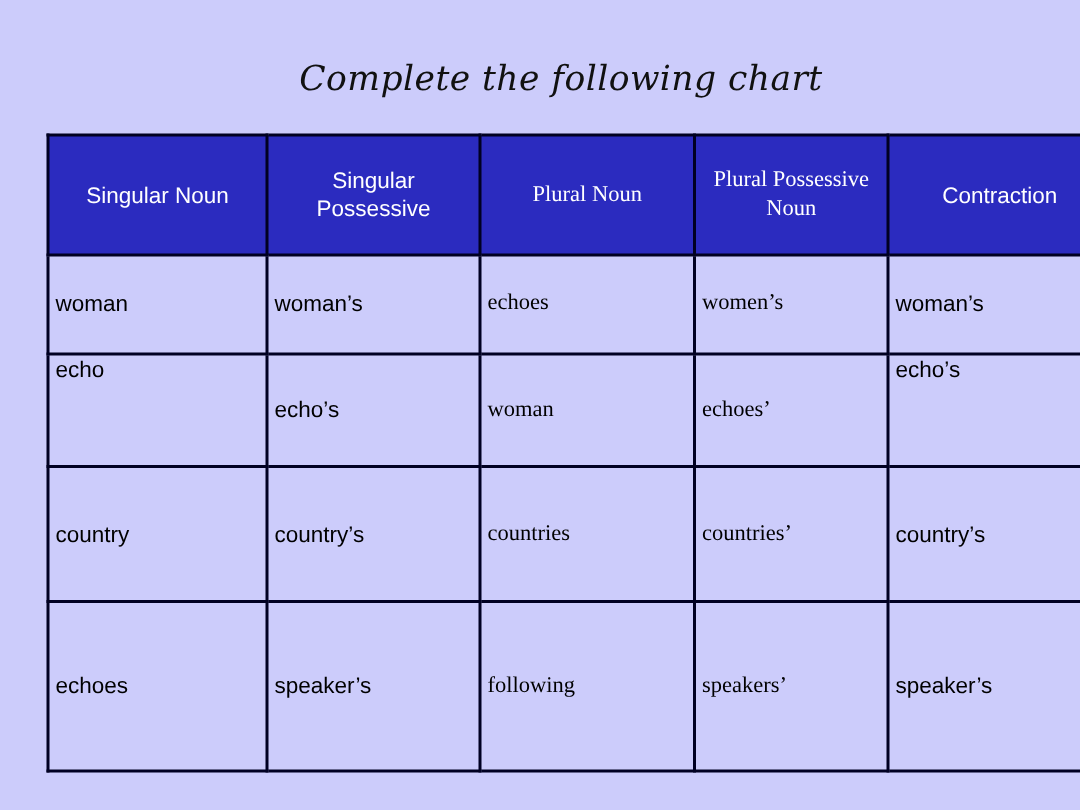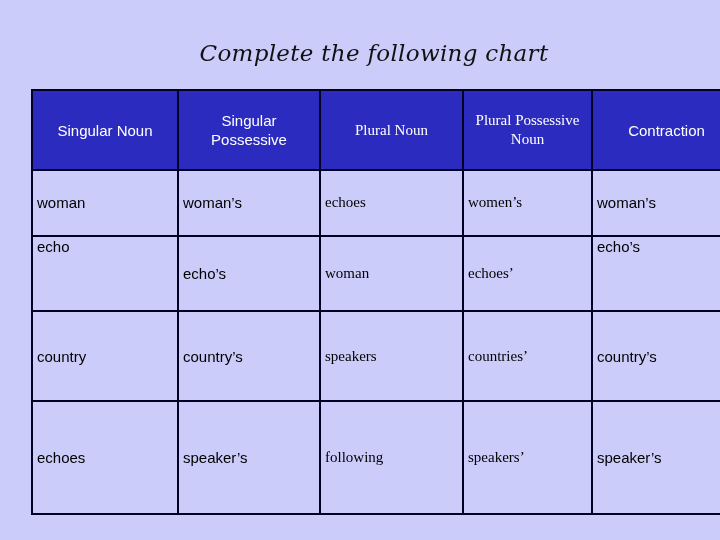--- a/index.html
+++ b/index.html
@@ -124,21 +124,21 @@
         <td class="col-1 va-top">echo</td>
         <td class="col-2 va-lower">echo’s</td>
         <td class="col-3 va-mid">woman</td>
         <td class="col-4 va-mid">echoes’</td>
         <td class="col-5 va-upper">echo’s</td>
       </tr>
 
       <tr class="row-2">
         <td class="col-1 va-mid">country</td>
         <td class="col-2 va-mid">country’s</td>
-        <td class="col-3 va-mid">speakers</td>
+        <td class="col-3 va-mid">countries</td>
         <td class="col-4 va-mid">countries’</td>
         <td class="col-5 va-mid">country’s</td>
       </tr>
 
       <tr class="row-3">
         <td class="col-1 va-mid">echoes</td>
         <td class="col-2 va-lower">speaker’s</td>
         <td class="col-3 va-lower">following</td>
         <td class="col-4 va-lower">speakers’</td>
         <td class="col-5 va-lower">speaker’s</td>

